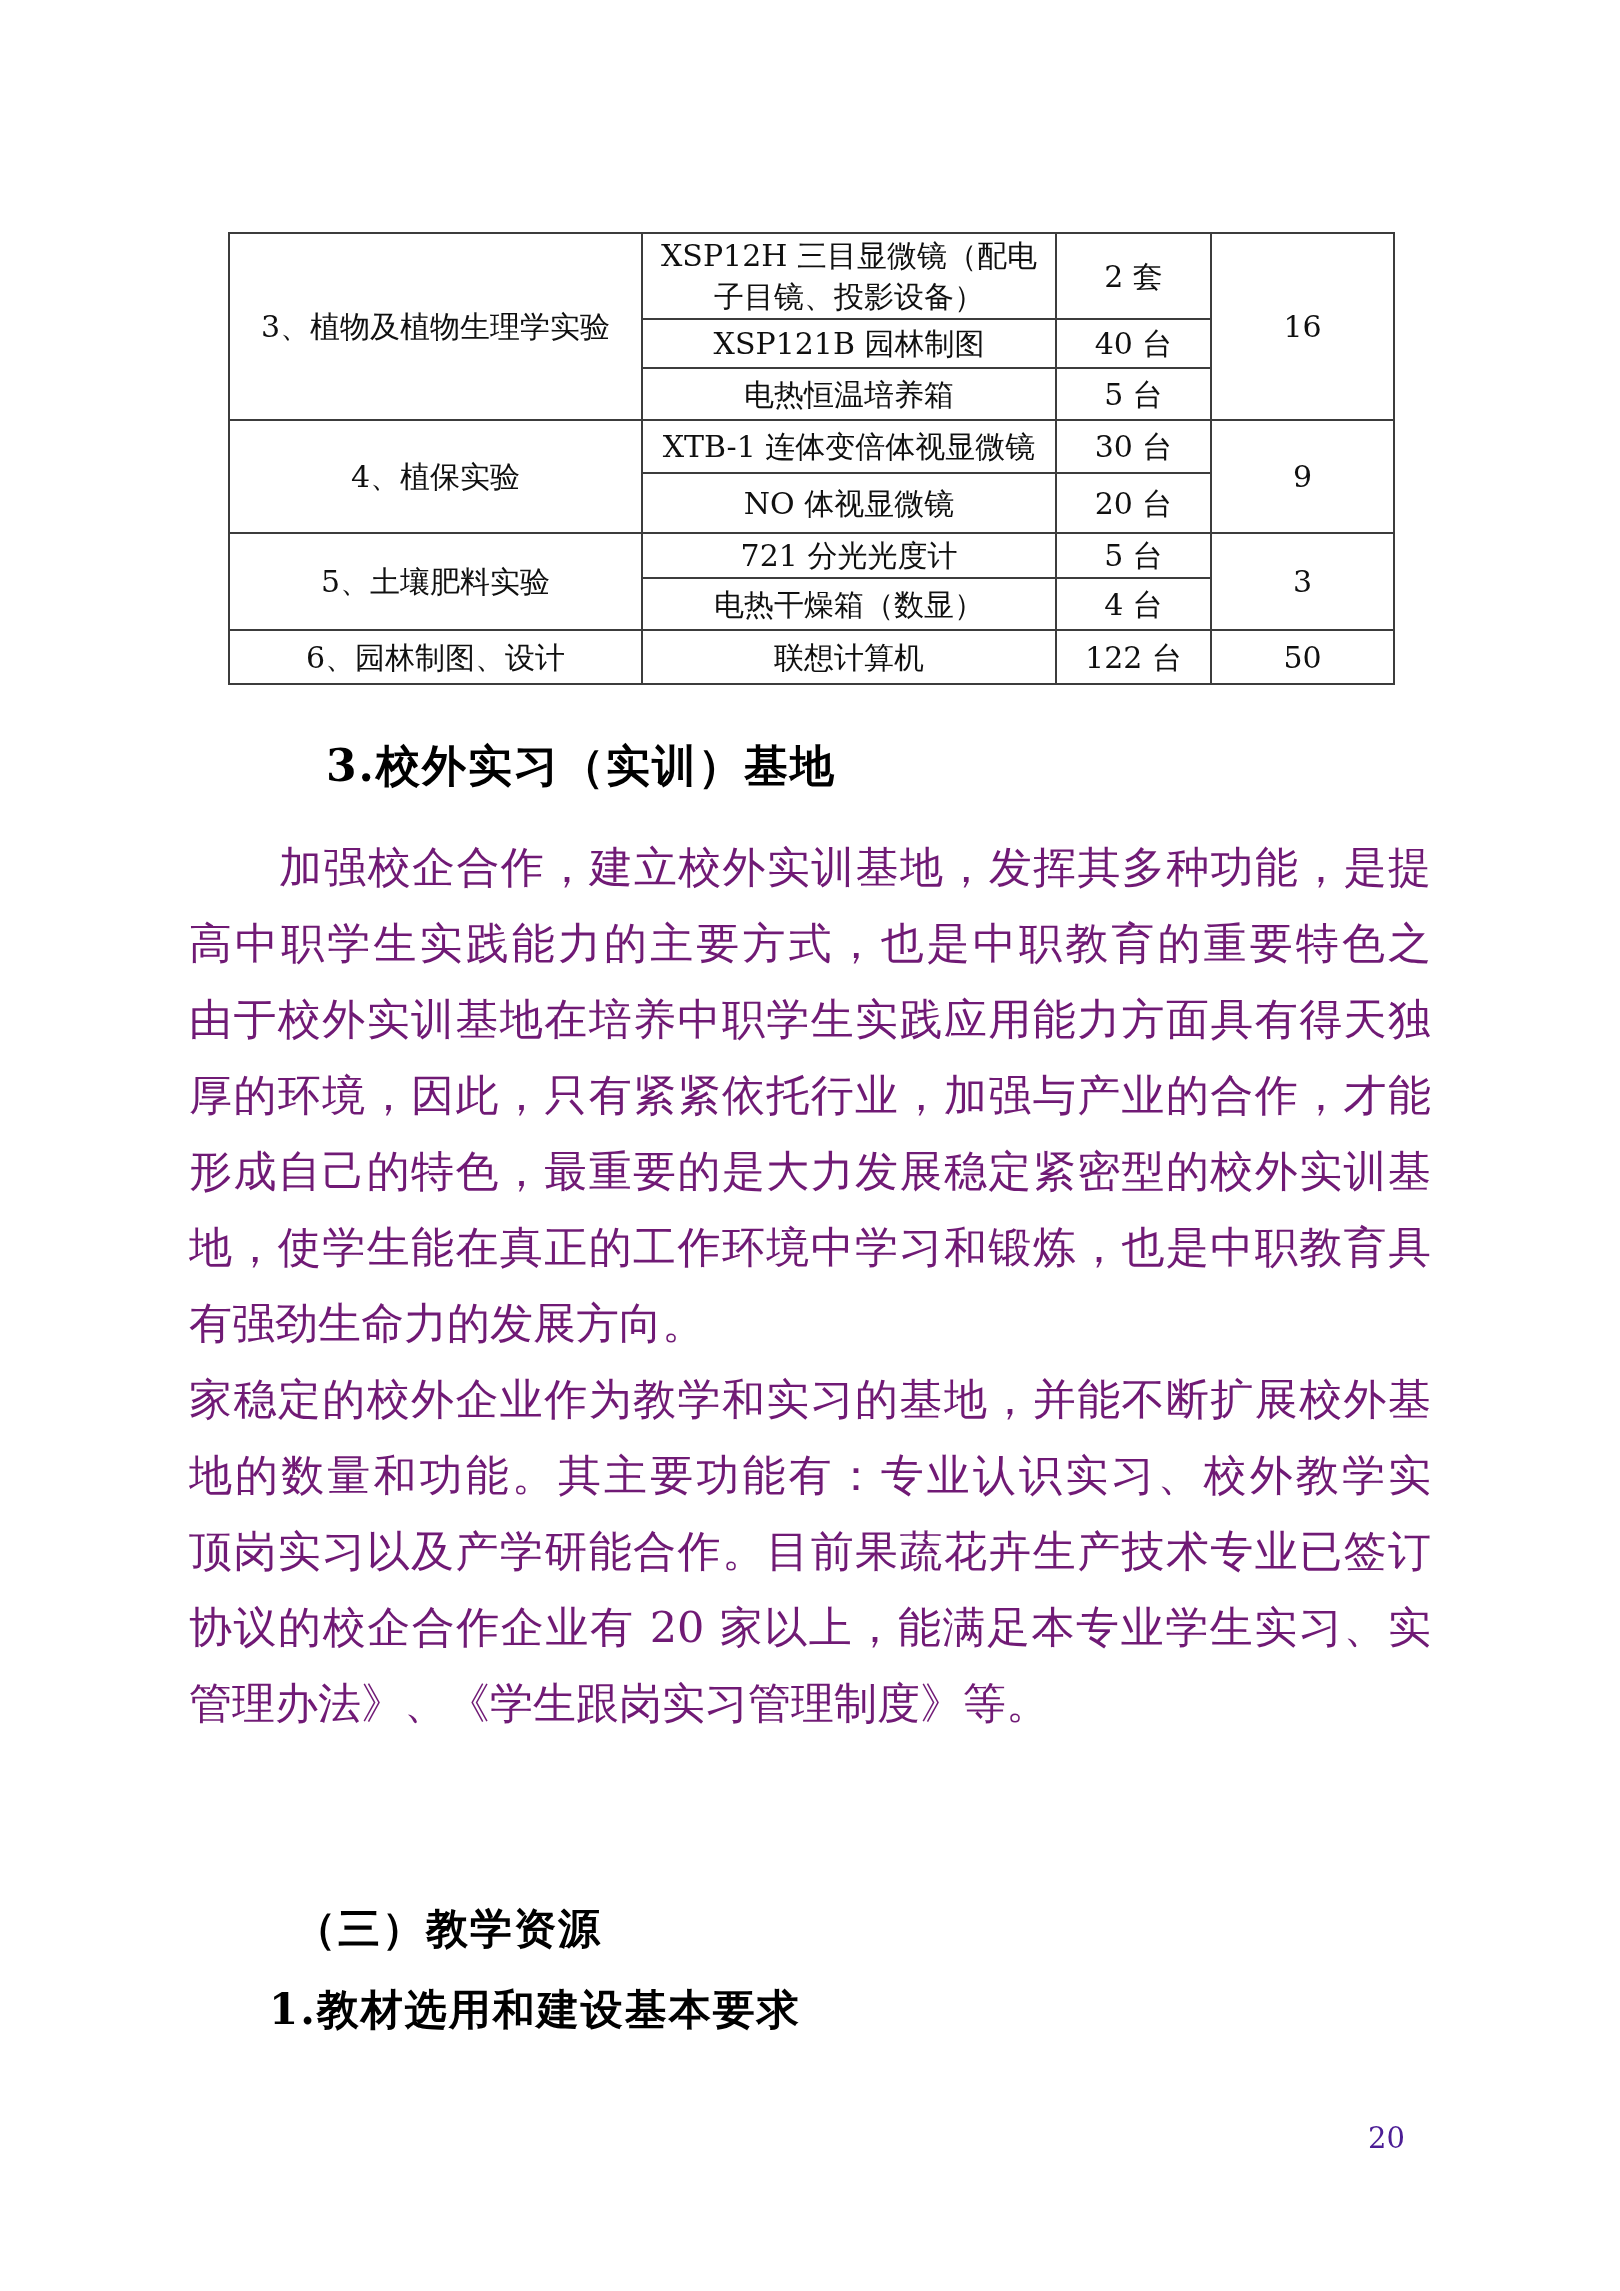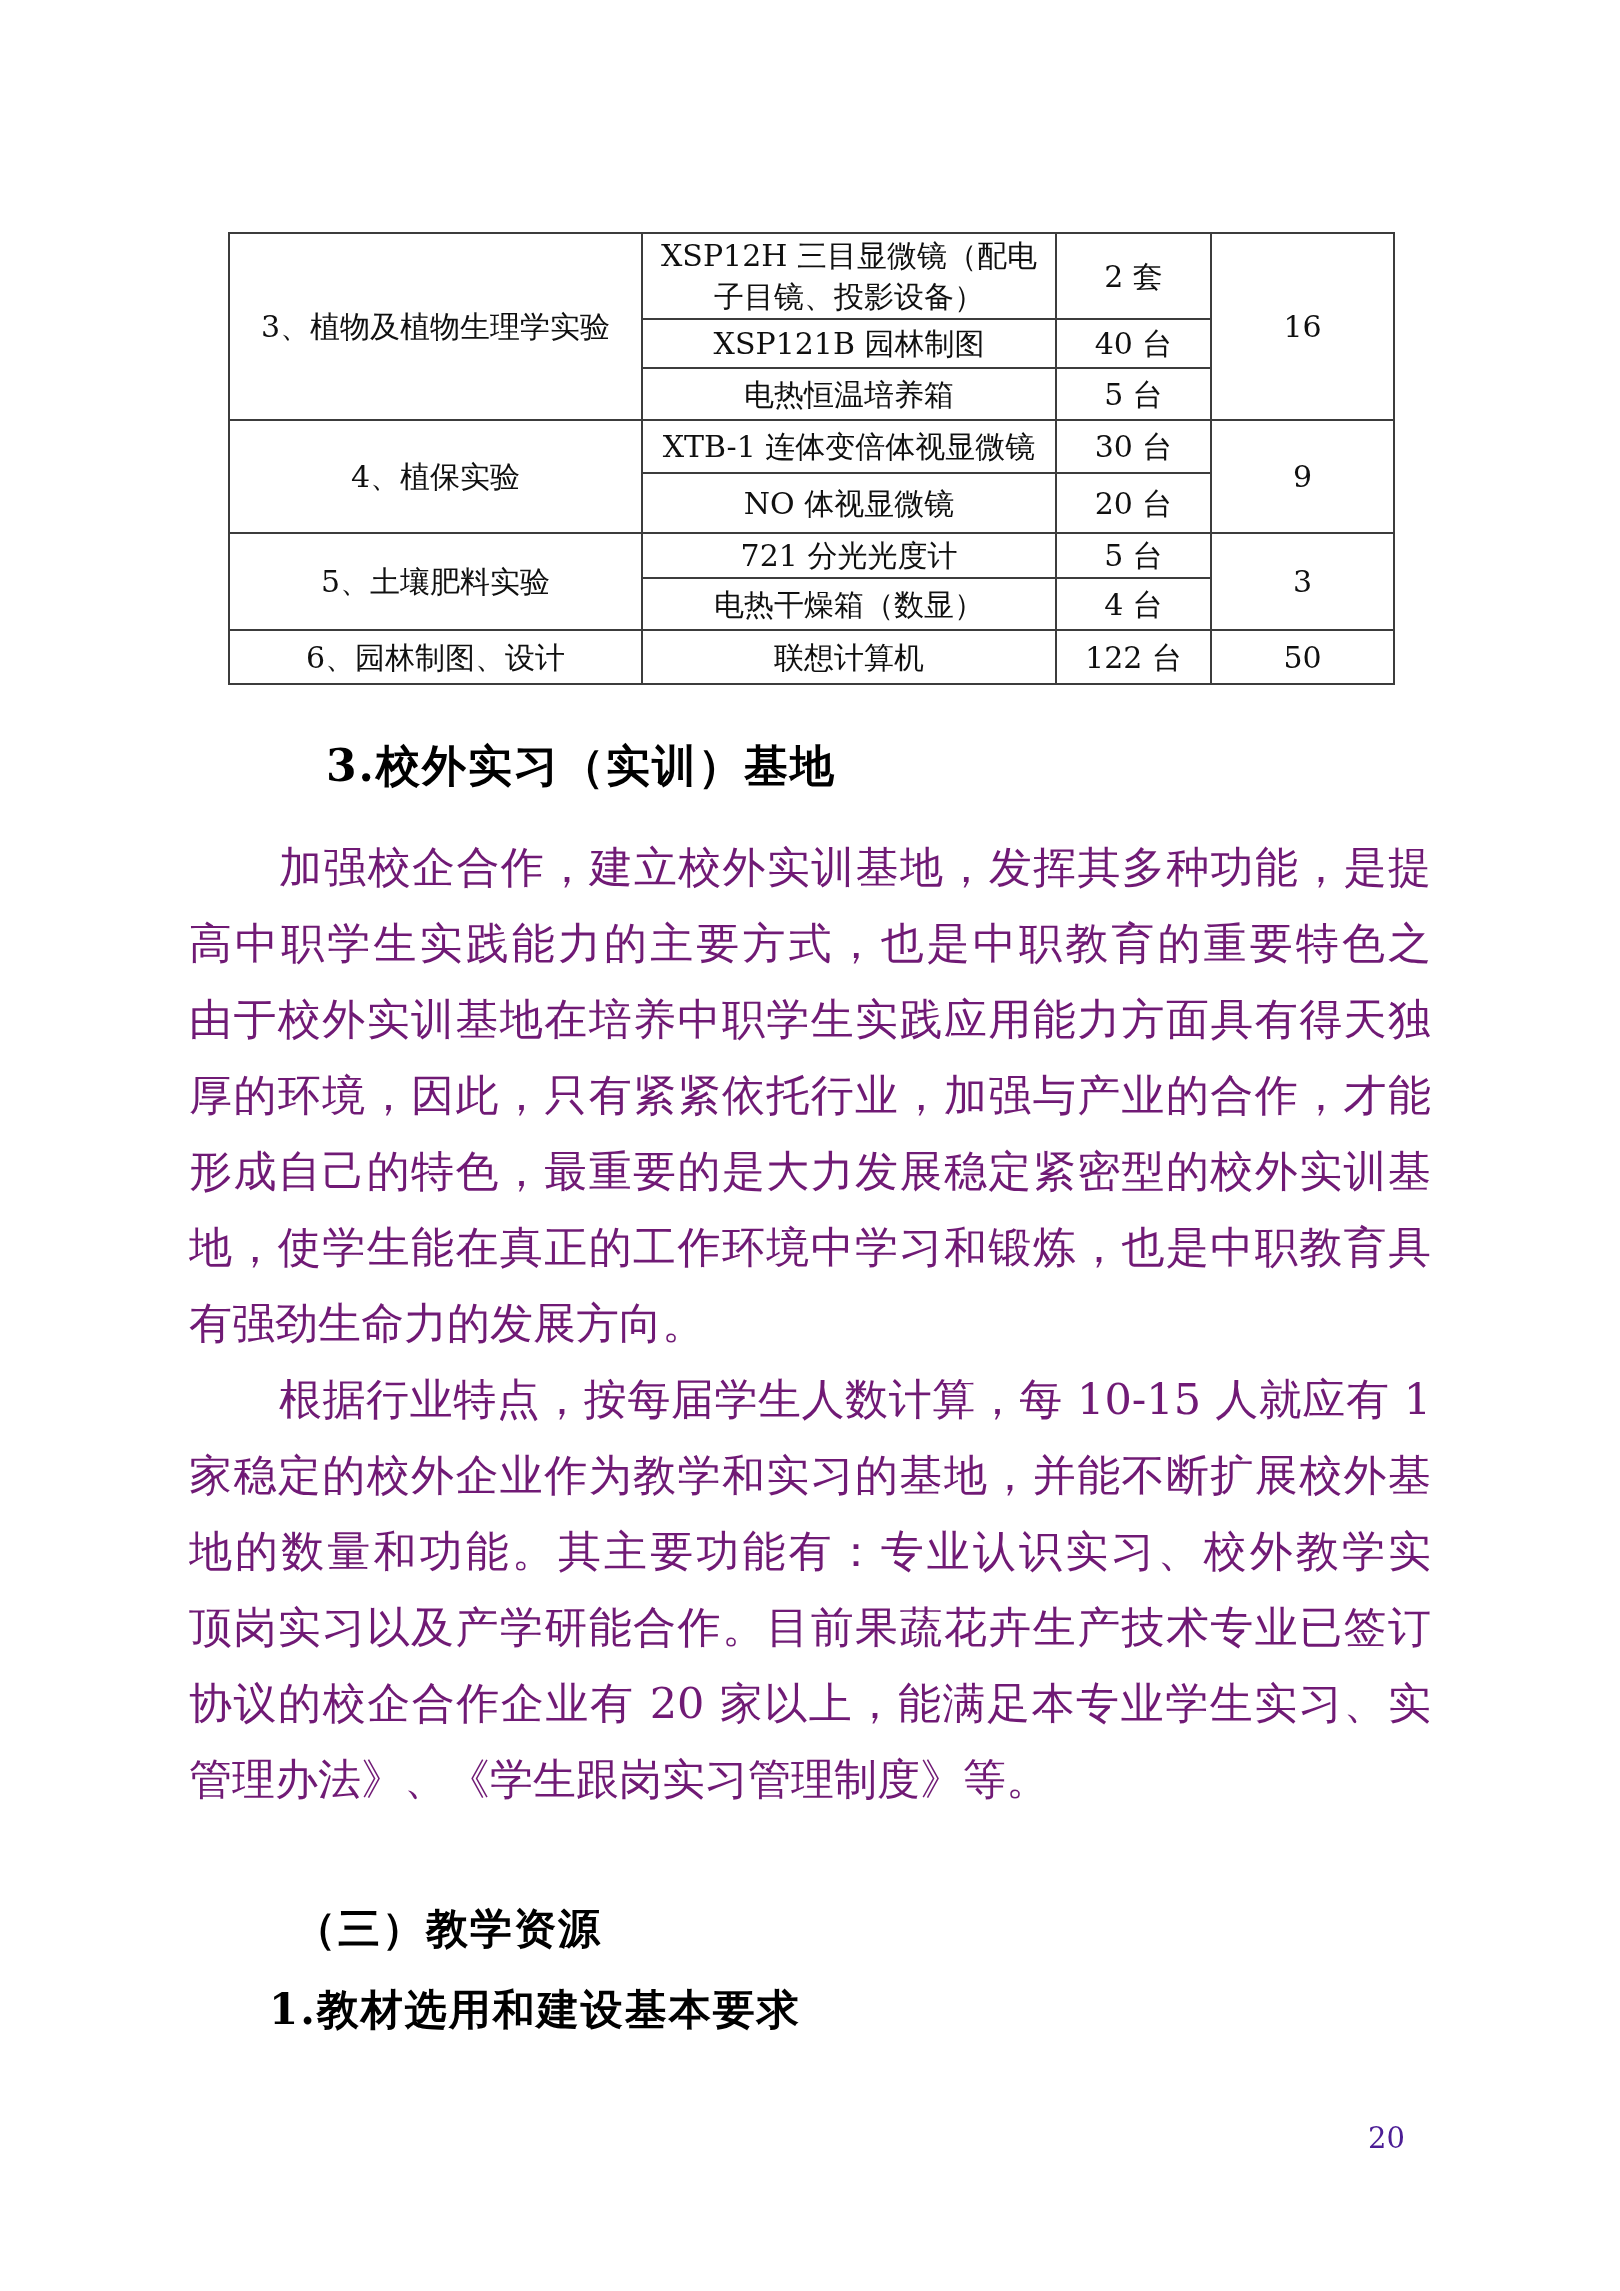--- a/index.html
+++ b/index.html
@@ -98,21 +98,20 @@
   <div class="h-ext">3.校外实习（实训）基地</div>
 
   <div class="bodytext">
     <div class="line just indent">加强校企合作，建立校外实训基地，发挥其多种功能，是提</div>
     <div class="line just">高中职学生实践能力的主要方式，也是中职教育的重要特色之一。</div>
     <div class="line just">由于校外实训基地在培养中职学生实践应用能力方面具有得天独</div>
     <div class="line just">厚的环境，因此，只有紧紧依托行业，加强与产业的合作，才能</div>
     <div class="line just">形成自己的特色，最重要的是大力发展稳定紧密型的校外实训基</div>
     <div class="line just">地，使学生能在真正的工作环境中学习和锻炼，也是中职教育具</div>
     <div class="line">有强劲生命力的发展方向。</div>
-    <div class="line just indent">根据行业特点，按每届学生人数计算，每 10-15 人就应有 1</div>
     <div class="line just">家稳定的校外企业作为教学和实习的基地，并能不断扩展校外基</div>
     <div class="line just">地的数量和功能。其主要功能有：专业认识实习、校外教学实习、</div>
     <div class="line just">顶岗实习以及产学研能合作。目前果蔬花卉生产技术专业已签订</div>
     <div class="line just">协议的校企合作企业有 20 家以上，能满足本专业学生实习、实训</div>
     <div class="line">管理办法》、《学生跟岗实习管理制度》等。</div>
   </div>
 
   <div class="h-res">（三）教学资源</div>
   <div class="h-book">1.教材选用和建设基本要求</div>
 

